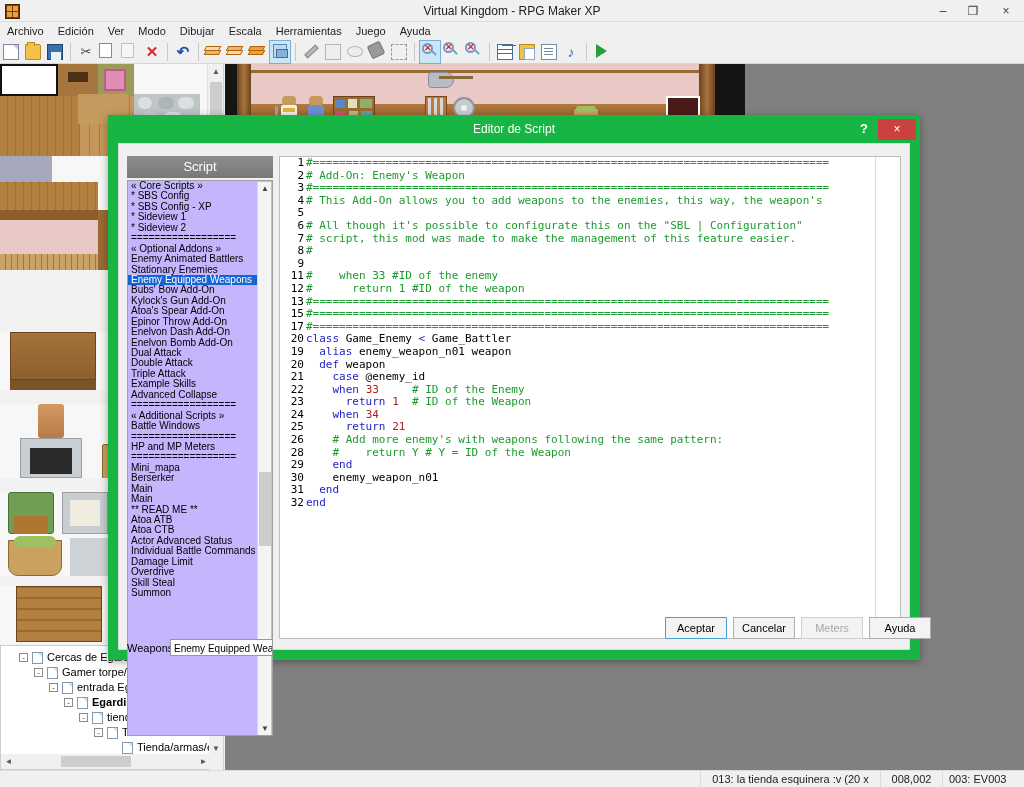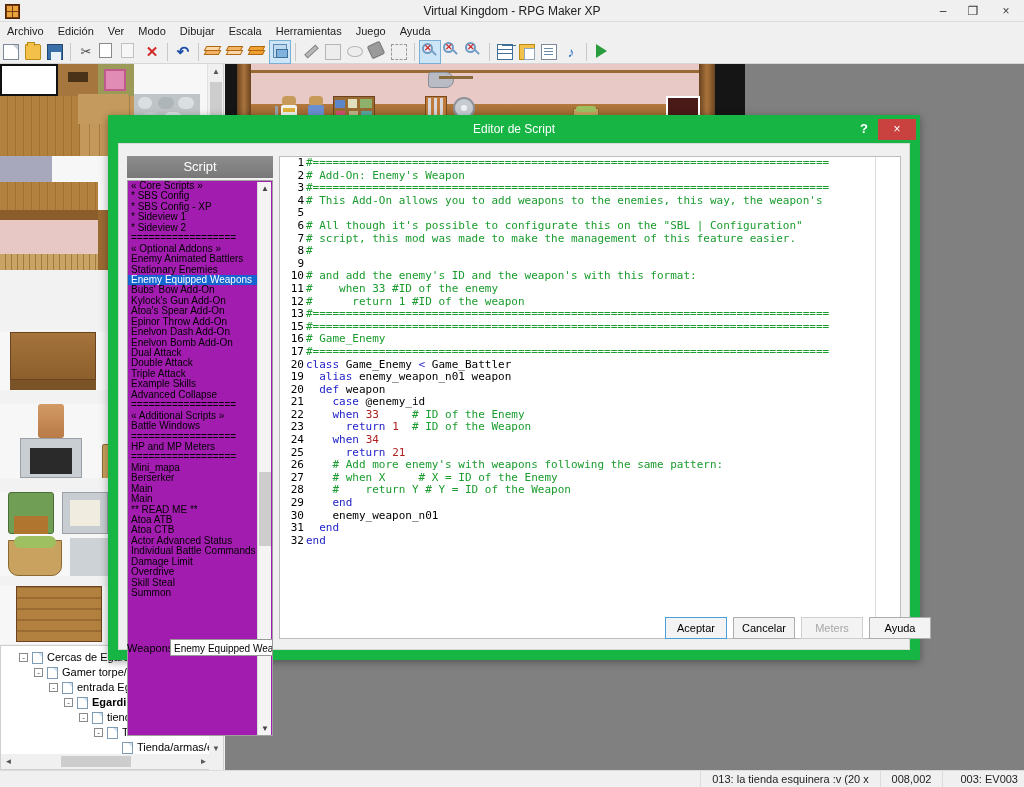--- a/index.html
+++ b/index.html
@@ -170,21 +170,21 @@
   #script-header {
     position:absolute; left:8px; top:12px; width:146px; height:22px;
     background:linear-gradient(#8d8d8d,#787878);
     color:#fff; font-size:13px; text-align:center; line-height:22px;
   }
   #script-list {
     position:absolute; left:8px; top:36px; width:146px; height:556px;
   }
   #script-list-box {
     position:absolute; left:0; top:0; width:146px; height:556px;
-    background:#a21caf; border:1px solid #a0a0a0; overflow:hidden;
+    background:#c4b5fd; border:1px solid #a0a0a0; overflow:hidden;
   }
   #script-items { position:absolute; left:0; top:0; width:130px; }
   .sitem { height:10.45px; line-height:10.45px; font-size:10px; padding-left:3px;
            white-space:nowrap; color:#000; }
   .sitem.sel { background:#1464d2; color:#fff; }
   #script-vscroll {
     position:absolute; right:1px; top:1px; width:14px; height:554px; background:#f4f4f4;
     border-left:1px solid #dadada;
   }
   #script-vscroll .sa { position:absolute; left:0; width:14px; height:14px;
@@ -589,37 +589,34 @@
       <div id="code-area">
           <div class="cline"><span class="cln">1</span><span class="ctx"><span class="cm">#==============================================================================</span></span></div>
           <div class="cline"><span class="cln">2</span><span class="ctx"><span class="cm"># Add-On: Enemy's Weapon</span></span></div>
           <div class="cline"><span class="cln">3</span><span class="ctx"><span class="cm">#==============================================================================</span></span></div>
           <div class="cline"><span class="cln">4</span><span class="ctx"><span class="cm"># This Add-On allows you to add weapons to the enemies, this way, the weapon's</span></span></div>
           <div class="cline"><span class="cln">5</span></div>
           <div class="cline"><span class="cln">6</span><span class="ctx"><span class="cm"># All though it's possible to configurate this on the "SBL | Configuration"</span></span></div>
           <div class="cline"><span class="cln">7</span><span class="ctx"><span class="cm"># script, this mod was made to make the management of this feature easier.</span></span></div>
           <div class="cline"><span class="cln">8</span><span class="ctx"><span class="cm">#</span></span></div>
           <div class="cline"><span class="cln">9</span></div>
-          <div class="cline"><span class="cln">10</span><span class="ctx"><span class="cm"># and add the enemy's ID and the weapon's with this format:</span></span></div>
           <div class="cline"><span class="cln">11</span><span class="ctx"><span class="cm">#    when 33 #ID of the enemy</span></span></div>
           <div class="cline"><span class="cln">12</span><span class="ctx"><span class="cm">#      return 1 #ID of the weapon</span></span></div>
           <div class="cline"><span class="cln">13</span><span class="ctx"><span class="cm">#==============================================================================</span></span></div>
           <div class="cline"><span class="cln">15</span><span class="ctx"><span class="cm">#==============================================================================</span></span></div>
-          <div class="cline"><span class="cln">16</span><span class="ctx"><span class="cm"># Game_Enemy</span></span></div>
           <div class="cline"><span class="cln">17</span><span class="ctx"><span class="cm">#==============================================================================</span></span></div>
           <div class="cline"><span class="cln">20</span><span class="ctx"><span class="kw">class</span><span class="cls"> Game_Enemy </span><span class="kw">&lt;</span><span class="cls"> Game_Battler</span></span></div>
           <div class="cline"><span class="cln">19</span><span class="ctx"><span class="cls">  </span><span class="kw">alias</span><span class="cls"> enemy_weapon_n01 weapon</span></span></div>
           <div class="cline"><span class="cln">20</span><span class="ctx"><span class="cls">  </span><span class="kw">def</span><span class="cls"> weapon</span></span></div>
           <div class="cline"><span class="cln">21</span><span class="ctx"><span class="cls">    </span><span class="kw">case</span><span class="cls"> @enemy_id</span></span></div>
           <div class="cline"><span class="cln">22</span><span class="ctx"><span class="cls">    </span><span class="kw">when</span><span class="cls"> </span><span class="num">33</span><span class="cls">     </span><span class="cm"># ID of the Enemy</span></span></div>
           <div class="cline"><span class="cln">23</span><span class="ctx"><span class="cls">      </span><span class="kw">return</span><span class="cls"> </span><span class="num">1</span><span class="cls">  </span><span class="cm"># ID of the Weapon</span></span></div>
           <div class="cline"><span class="cln">24</span><span class="ctx"><span class="cls">    </span><span class="kw">when</span><span class="cls"> </span><span class="num">34</span></span></div>
           <div class="cline"><span class="cln">25</span><span class="ctx"><span class="cls">      </span><span class="kw">return</span><span class="cls"> </span><span class="num">21</span></span></div>
           <div class="cline"><span class="cln">26</span><span class="ctx"><span class="cm">    # Add more enemy's with weapons following the same pattern:</span></span></div>
-          <div class="cline"><span class="cln">27</span><span class="ctx"><span class="cm">    # when X     # X = ID of the Enemy</span></span></div>
           <div class="cline"><span class="cln">28</span><span class="ctx"><span class="cm">    #    return Y # Y = ID of the Weapon</span></span></div>
           <div class="cline"><span class="cln">29</span><span class="ctx"><span class="cls">    </span><span class="kw">end</span></span></div>
           <div class="cline"><span class="cln">30</span><span class="ctx"><span class="cls">    enemy_weapon_n01</span></span></div>
           <div class="cline"><span class="cln">31</span><span class="ctx"><span class="cls">  </span><span class="kw">end</span></span></div>
           <div class="cline"><span class="cln">32</span><span class="ctx"><span class="kw">end</span></span></div>
         </div>
       <div id="code-vscroll"></div>
     </div>
 
     <div id="dlg-buttons">
@@ -628,14 +625,14 @@
       <div class="dbtn disabled" style="left:682px;">Meters</div>
       <div class="dbtn" style="left:750px;">Ayuda</div>
     </div>
 
   </div>
 </div>
 
 <div id="statusbar">
   <div class="cell" style="left:700px;width:180px;text-align:center;">013: la tienda esquinera :v (20 x 15)</div>
   <div class="cell" style="left:880px;width:62px;text-align:center;">008,002</div>
-  <div class="cell" style="left:942px;width:82px;text-align:right;">003: EV003</div>
+  <div class="cell" style="left:942px;width:82px;text-align:left;">003: EV003</div>
 </div>
 
 </body></html>

